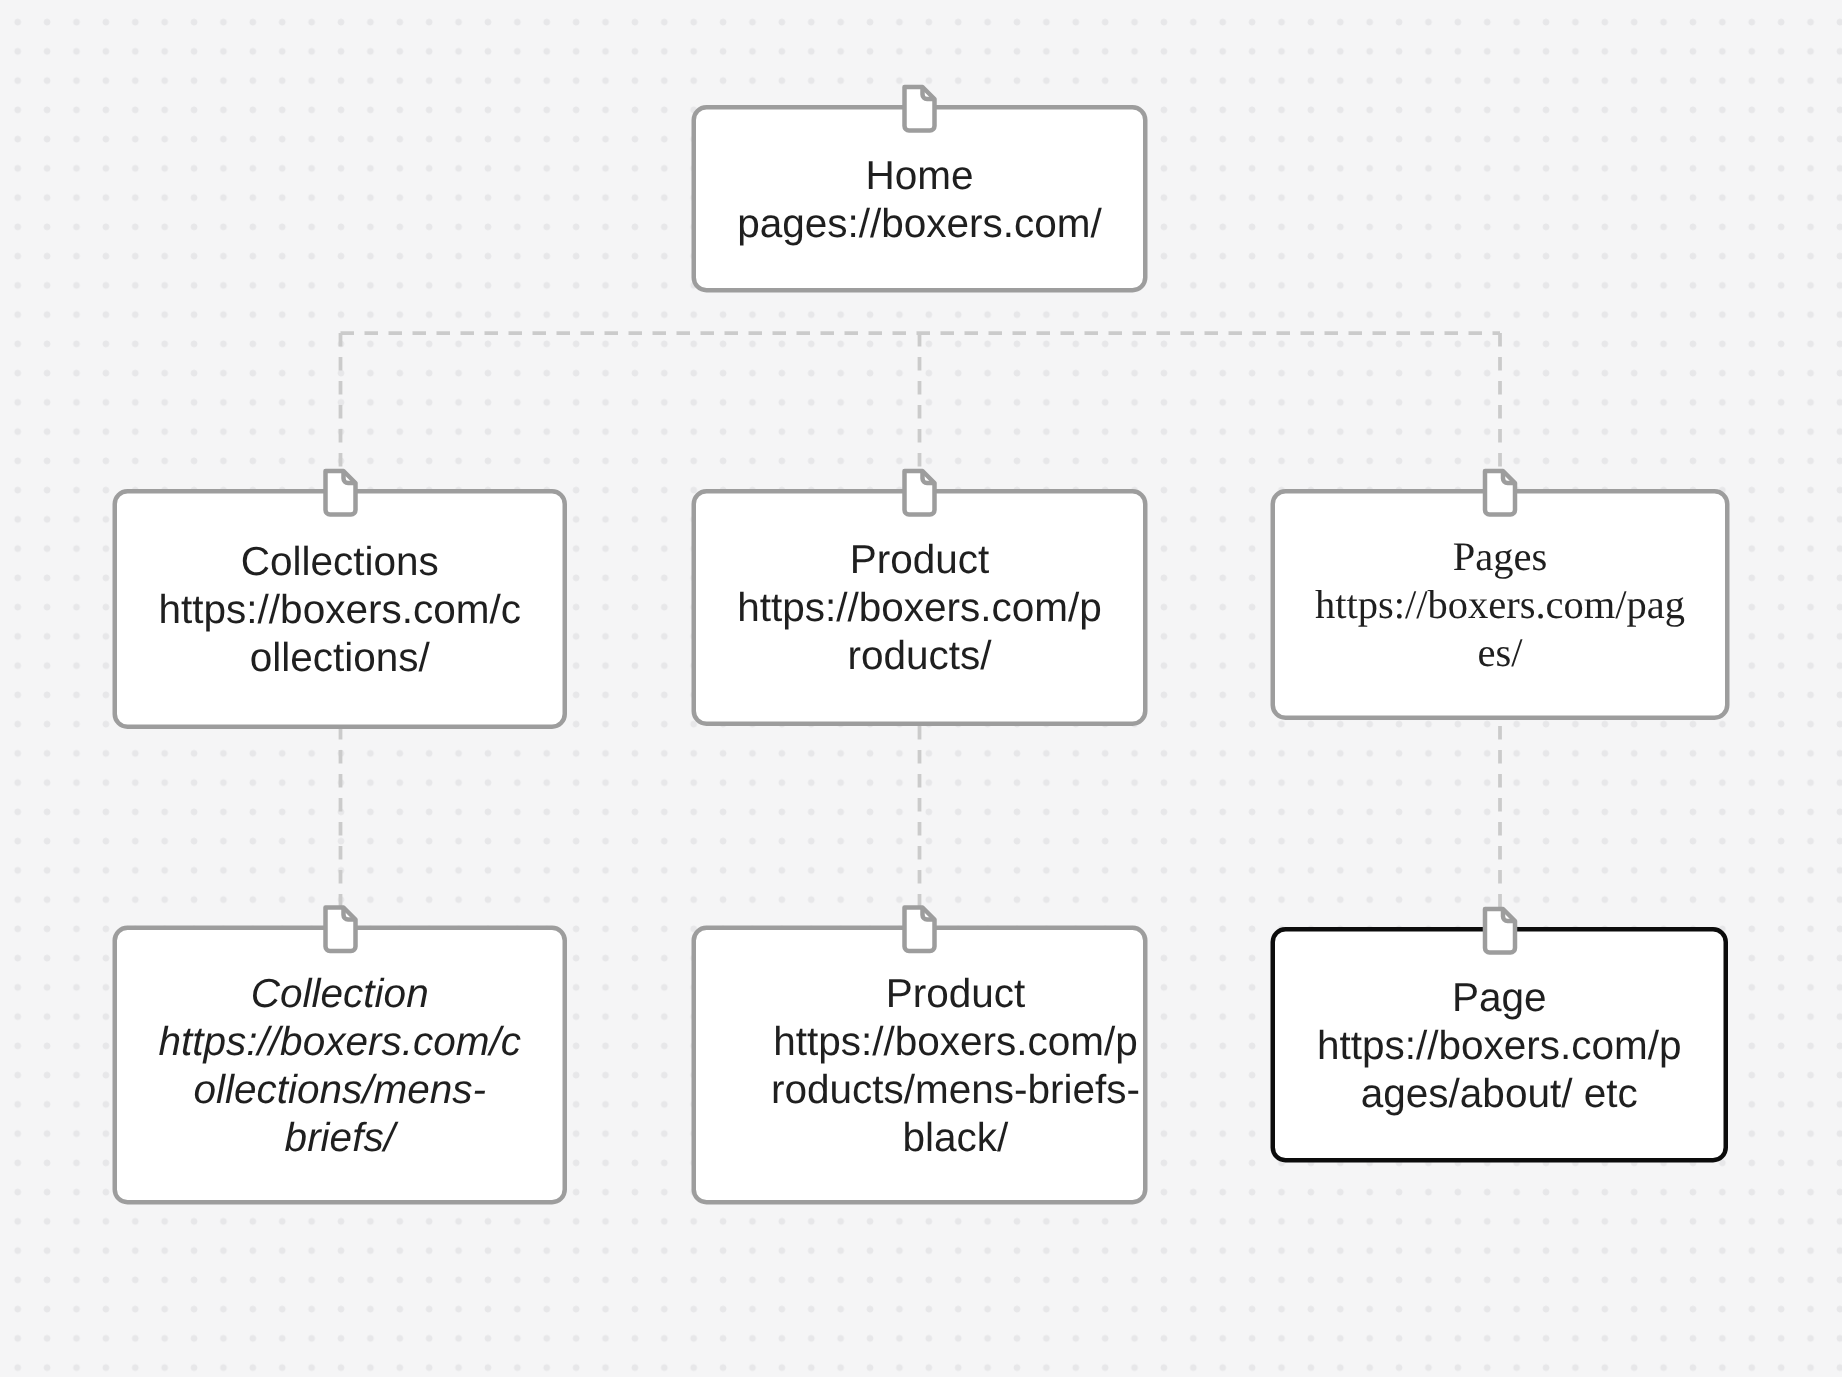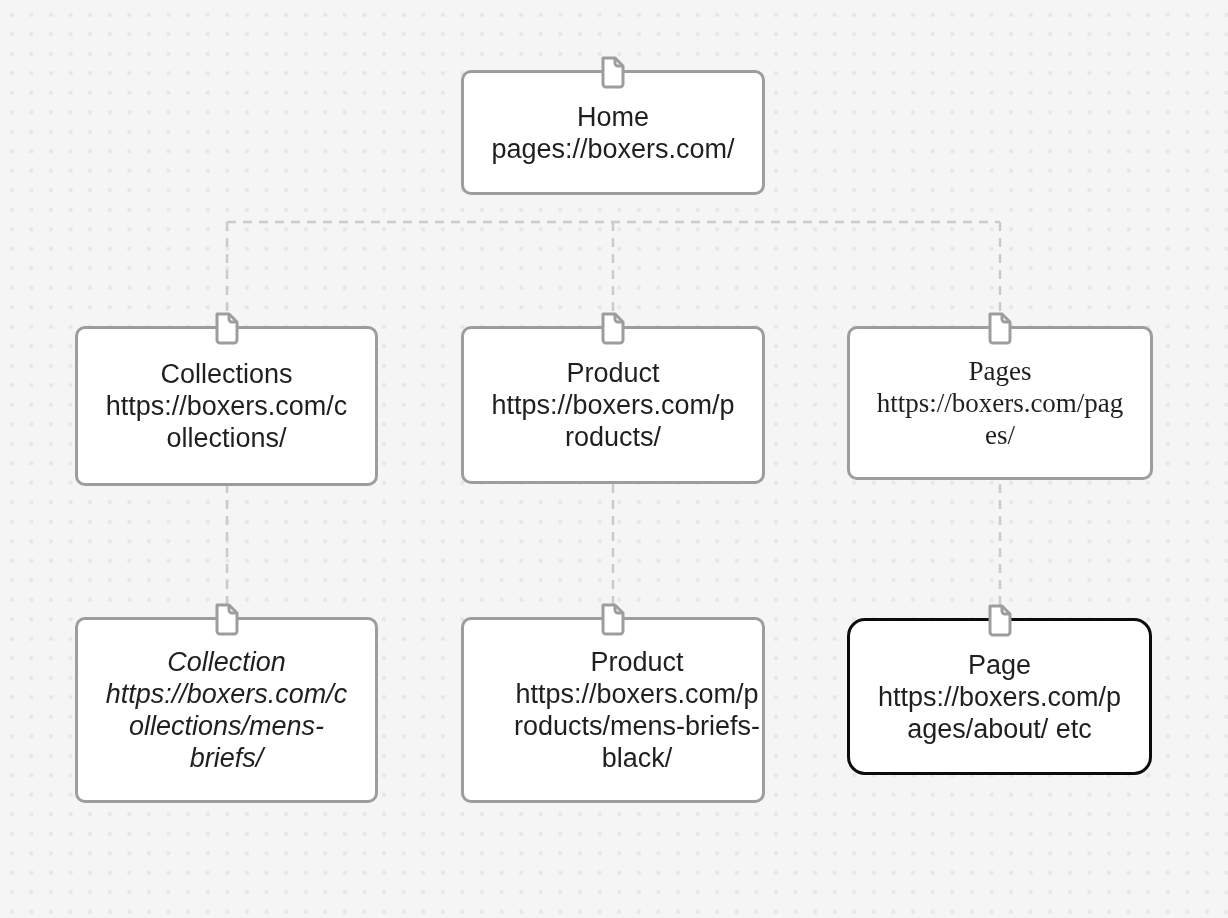--- a/index.html
+++ b/index.html
@@ -38,21 +38,20 @@
     border: 3px solid #9d9d9d;
     border-radius: 10px;
     box-sizing: border-box;
     display: flex;
     align-items: center;
     justify-content: center;
     cursor: pointer;
   }
   .node.emphasis {
     border-color: #0c0c0c;
-    border-radius: 18px;
   }
   .node-icon {
     position: absolute;
     top: -17px;
     left: 50%;
     transform: translateX(-50%);
   }
   .node-text {
     width: 250px;
     text-align: center;

